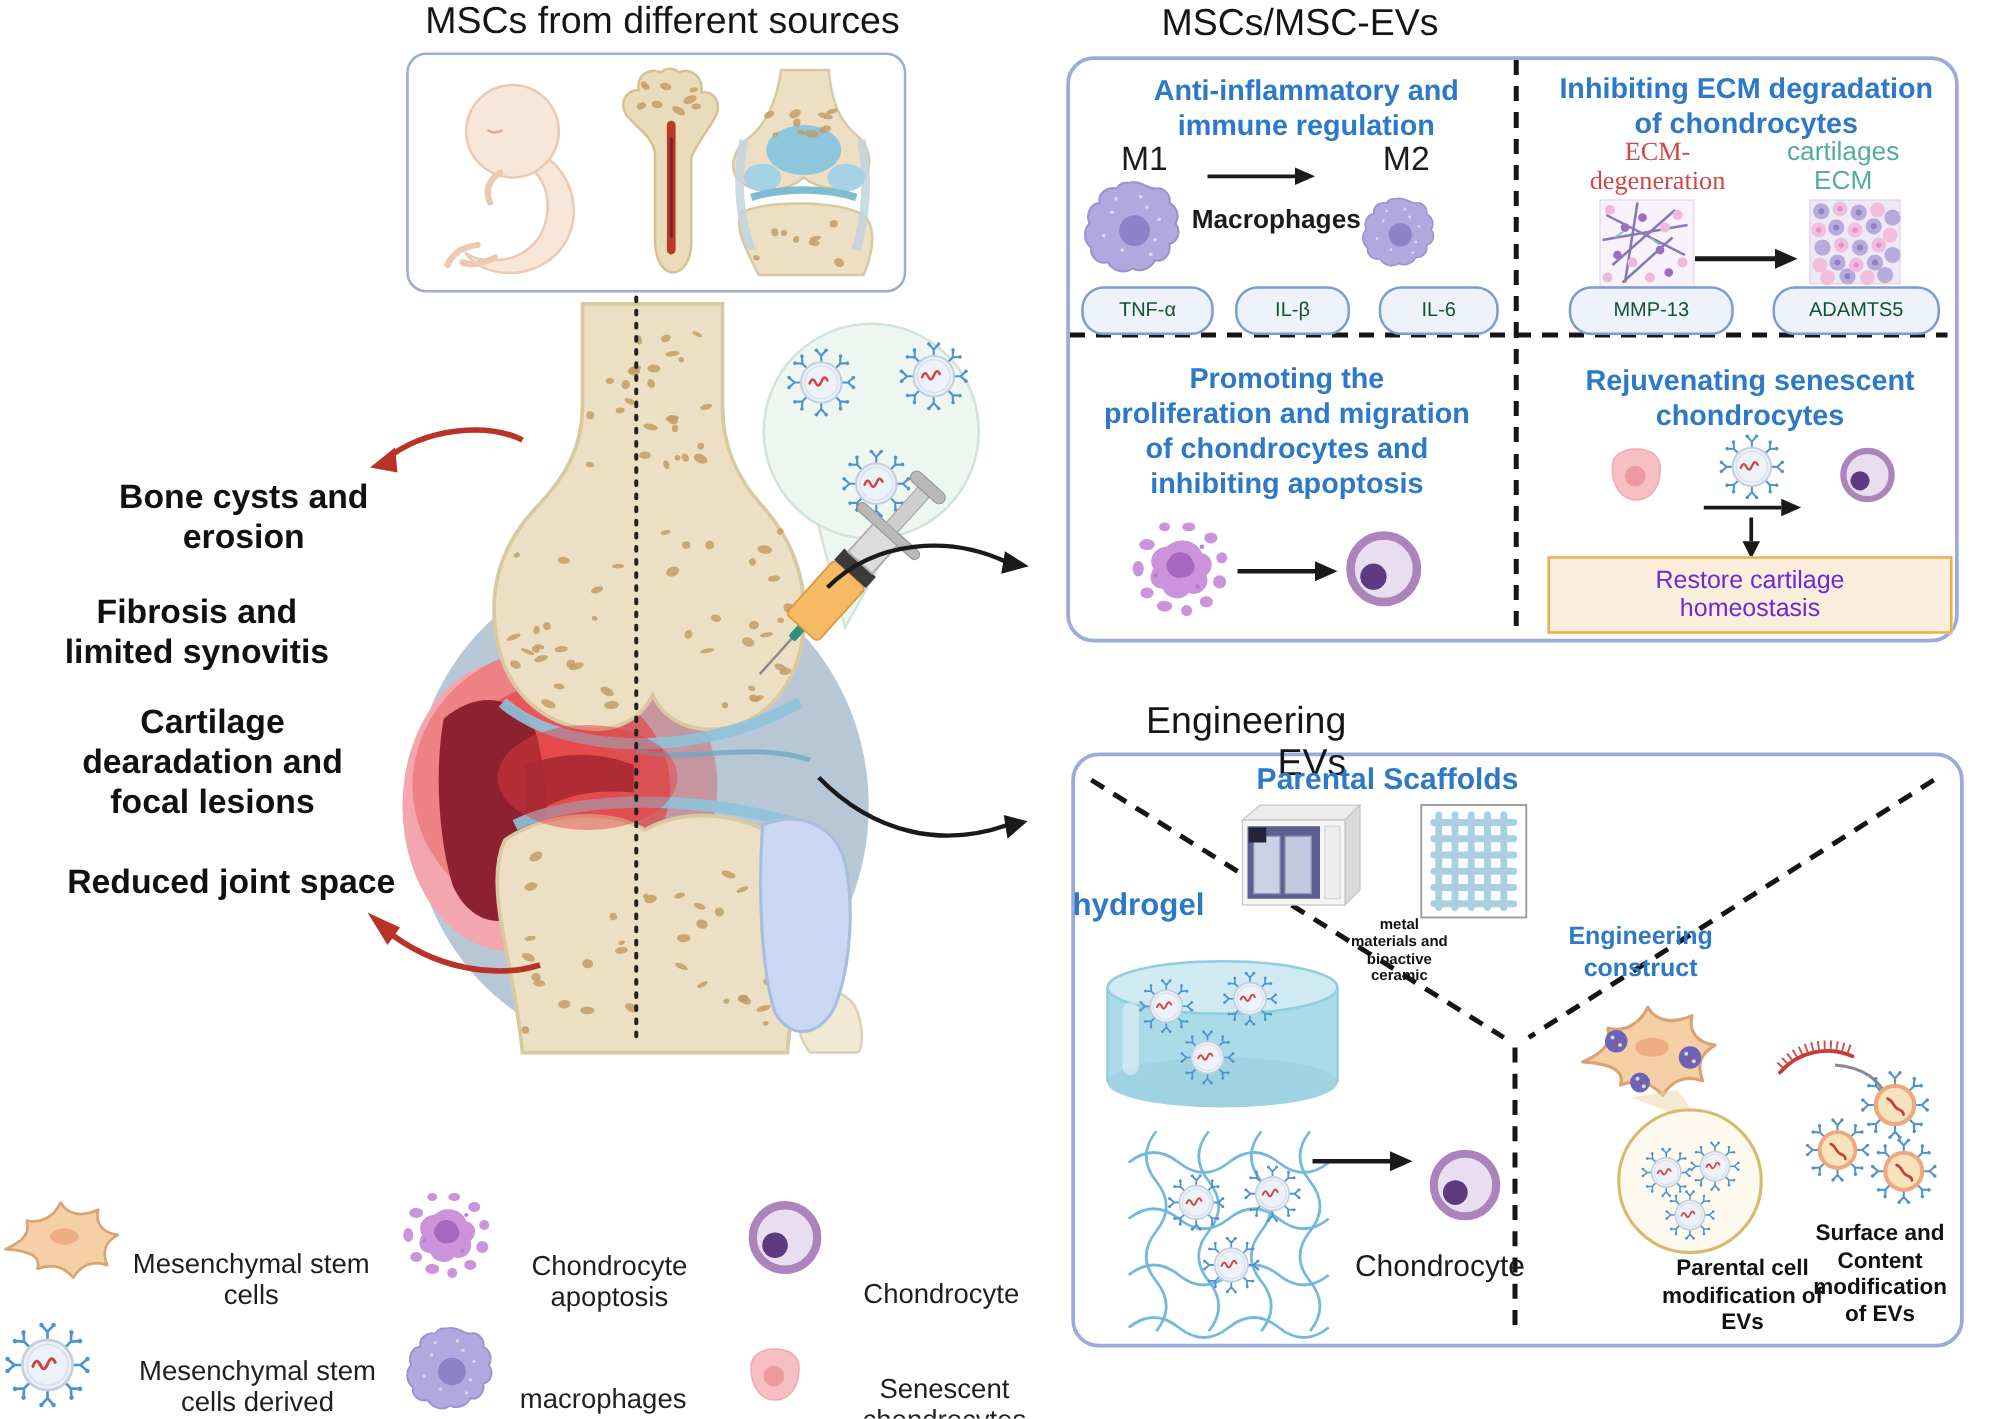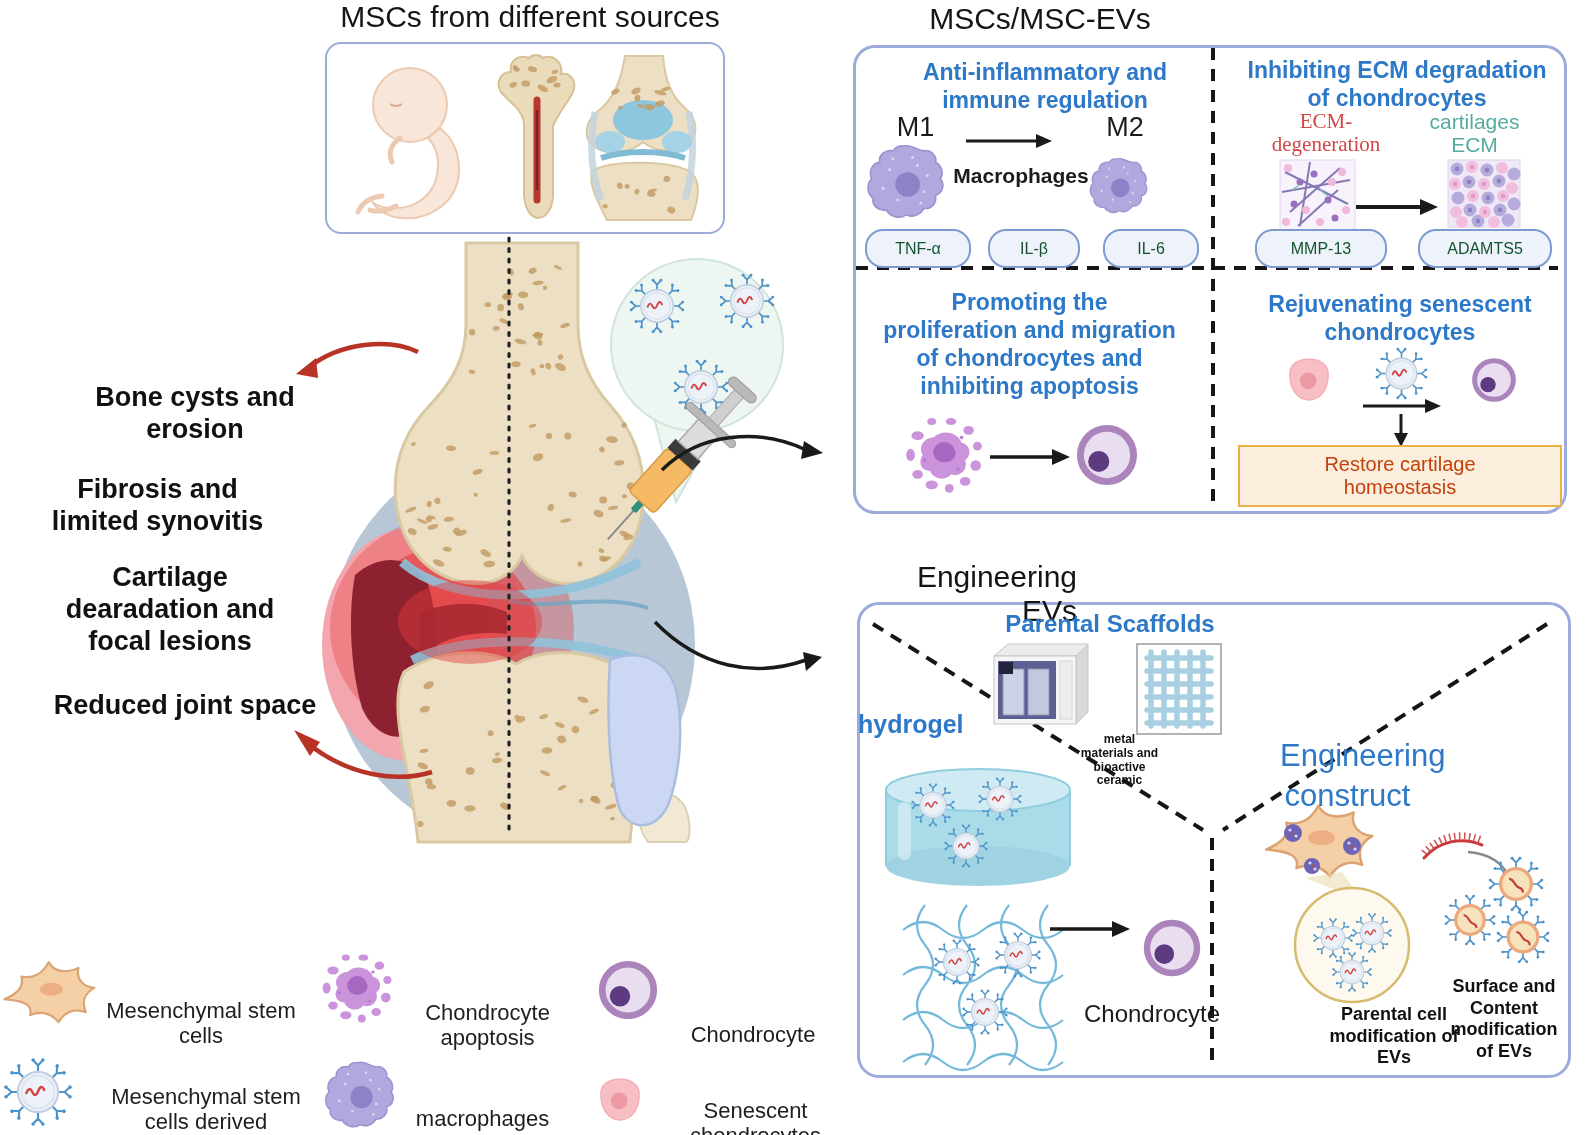--- a/index.html
+++ b/index.html
@@ -12,21 +12,21 @@
   .dash-h{height:4px;background:repeating-linear-gradient(90deg,#161616 0 12px,transparent 12px 21px);}
   .dash-v{width:4px;background:repeating-linear-gradient(180deg,#161616 0 12px,transparent 12px 21px);}
   .txt{position:absolute;z-index:5;}
   .title{font-size:30px;font-weight:400;color:#151515;}
   .bluehead{font-size:23px;font-weight:bold;color:#2d78c7;line-height:1.22;}
   .patho{font-size:27px;font-weight:bold;color:#111;line-height:1.18;}
   .pill{position:absolute;z-index:5;display:flex;align-items:center;justify-content:center;
         background:#eef3fb;border:2.5px solid #7d9bd1;border-radius:18px;
         font-size:16px;color:#14532d;}
   .orangebox{position:absolute;z-index:5;display:flex;align-items:center;justify-content:center;
-        background:#fbeedd;border:2.5px solid #eab04c;font-size:20px;color:#c2410c;
+        background:#fbeedd;border:2.5px solid #eab04c;font-size:20px;color:#6d28d9;
         text-align:center;line-height:1.15;}
   .small-b{font-size:12px;font-weight:bold;line-height:1.15;color:#111;}
   .lab18{font-size:18px;font-weight:bold;line-height:1.2;color:#111;}
   .leg{font-size:22px;line-height:1.12;color:#1e1e1e;margin-top:27px;}
   svg{display:block;}
   #art{position:absolute;left:0;top:0;z-index:3;pointer-events:none;}
 </style>
 </head>
 <body>
 
@@ -612,21 +612,21 @@
 chondrocytes</div>
   <div class="orangebox pre" style="left:1238px;top:445px;width:320px;height:58px;">Restore cartilage
 homeostasis</div>
 
   <div class="txt ctr" style="left:1000px;top:610px;width:220px;font-size:24px;font-weight:bold;color:#2d78c7;">Parental Scaffolds</div>
   <div class="txt" style="left:858px;top:710px;width:120px;font-size:25px;font-weight:bold;color:#2d78c7;">hydrogel</div>
   <div class="txt small-b pre ctr" style="left:1062px;top:733px;width:115px;">metal
 materials and
 bioactive
 ceramic</div>
-  <div class="txt pre ctr" style="left:1245px;top:736px;width:135px;font-size:31px;font-weight:normal;color:#2d78c7;line-height:1.3;margin-left:35px;">Engineering
+  <div class="txt pre ctr" style="left:1245px;top:736px;width:135px;font-size:20px;font-weight:bold;color:#2d78c7;line-height:1.3;">Engineering
 construct</div>
   <div class="txt ctr" style="left:1078px;top:1000px;width:148px;font-size:24px;">Chondrocyte</div>
   <div class="txt lab18 pre ctr" style="left:1324px;top:1004px;width:140px;">Parental cell
 modification of
 EVs</div>
   <div class="txt lab18 pre ctr" style="left:1444px;top:976px;width:120px;">Surface and
 Content
 modification
 of EVs</div>
 

